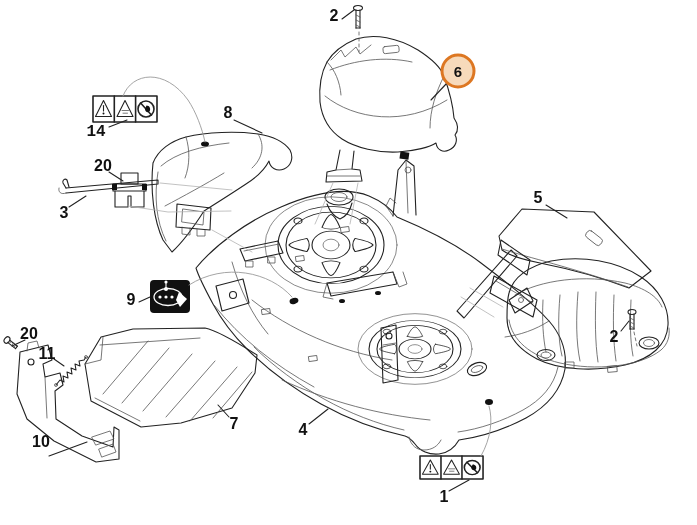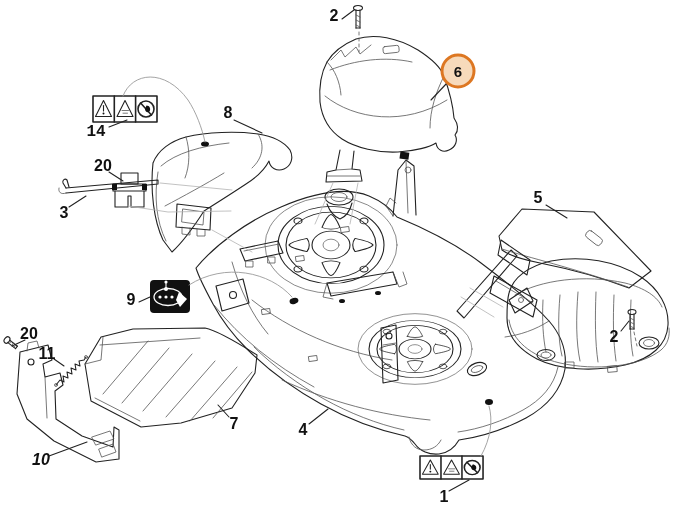--- a/index.html
+++ b/index.html
@@ -363,17 +363,17 @@
       <div class="callout" style="left: 96px; top: 132px; font-family: Liberation Mono, monospace;">14</div>
       <div class="callout" style="left: 103px; top: 166px;">20</div>
       <div class="callout" style="left: 538px; top: 198px;">5</div>
       <div class="callout" style="left: 64px; top: 213px;">3</div>
       <div class="callout" style="left: 131px; top: 300px;">9</div>
       <div class="callout" style="left: 29px; top: 334px;">20</div>
       <div class="callout" style="left: 614px; top: 337px;">2</div>
       <div class="callout" style="left: 47px; top: 354px;">11</div>
       <div class="callout" style="left: 234px; top: 424px;">7</div>
       <div class="callout" style="left: 303px; top: 430px;">4</div>
-      <div class="callout" style="left: 41px; top: 460px; font-style: italic;">10</div>
+      <div class="callout" style="left: 41px; top: 442px;">10</div>
       <div class="callout" style="left: 444px; top: 497px;">1</div>
     </div>
 
 </div>
 
 </body></html>

